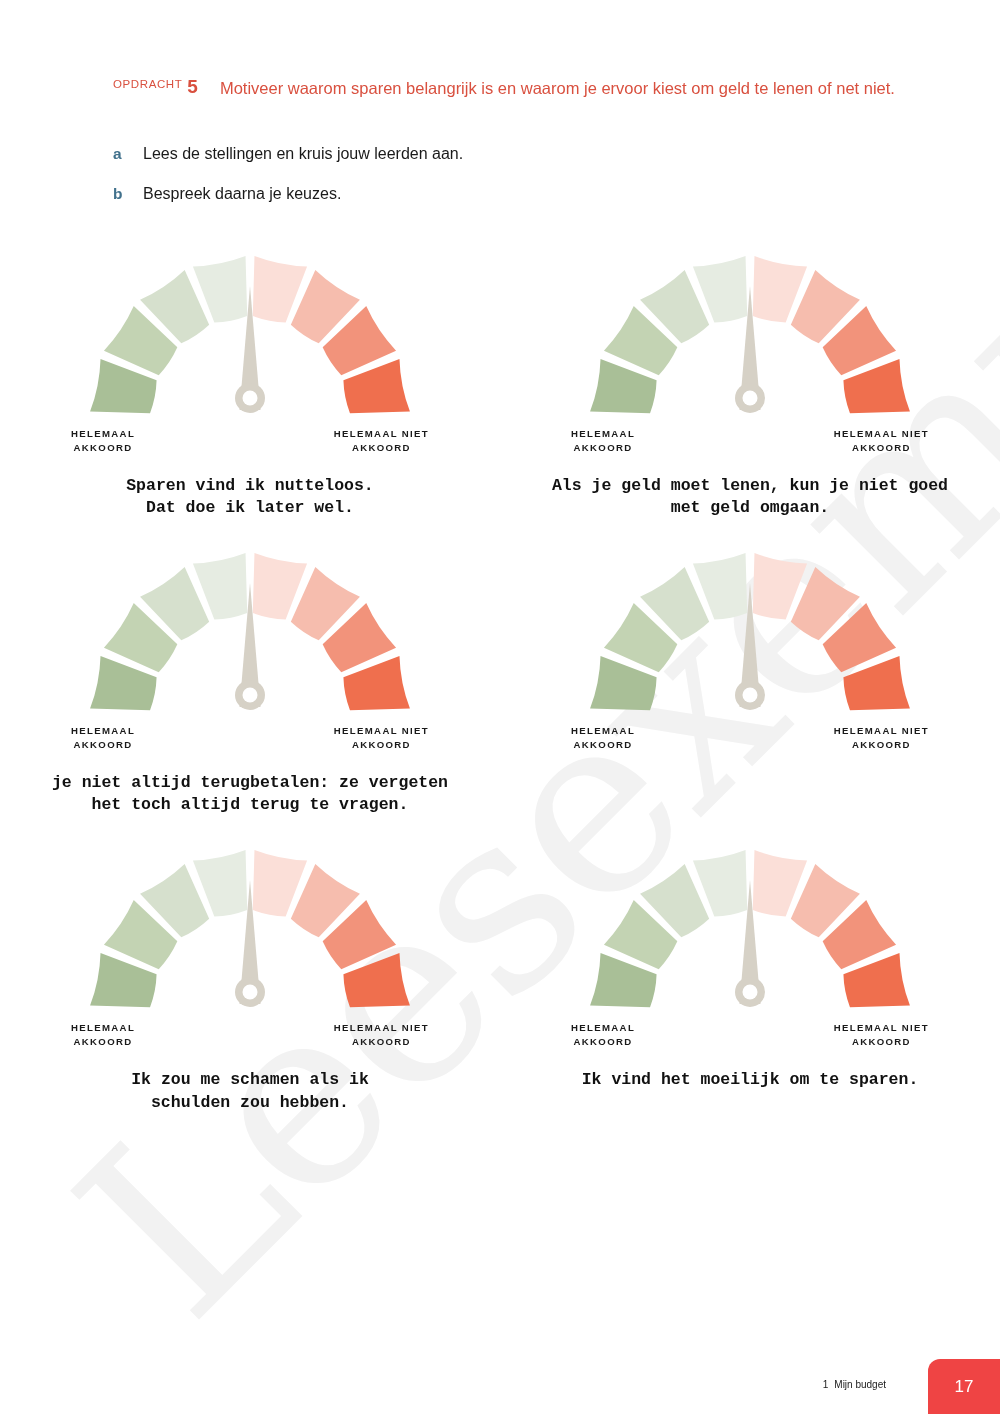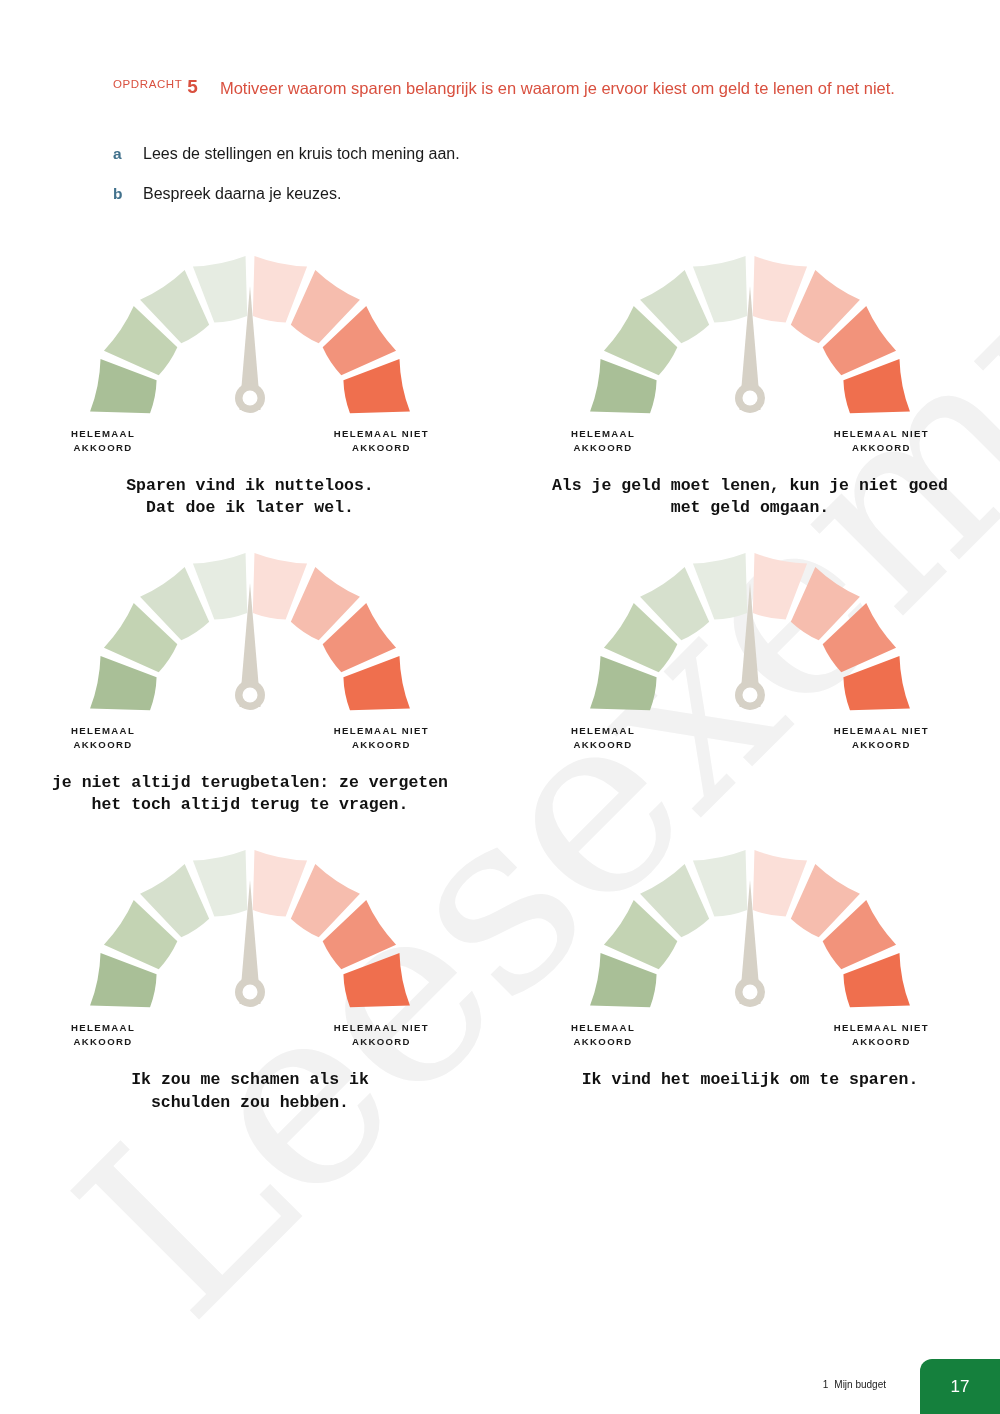--- a/index.html
+++ b/index.html
@@ -187,23 +187,23 @@
     top: 27px;
     font-size: 10px;
     color: #1a1a1a;
     white-space: nowrap;
   }
   #footer-chapter .ch-num { margin-right: 6px; }
   #page-tab {
     position: absolute;
     right: 0;
     top: 7px;
-    width: 80px;
+    width: 72px;
     height: 55px;
-    background: #15803d;
+    background: #ef4444;
     border-top-left-radius: 12px;
     display: flex;
     align-items: center;
     justify-content: center;
   }
   #page-tab span {
     color: #ffffff;
     font-size: 17px;
     font-weight: 400;
   }
@@ -220,21 +220,21 @@
   <div id="assignment">
     <div class="assign-row">
       <span class="opdracht-tag">OPDRACHT</span>
       <span class="opdracht-num">5</span>
       <span class="assign-text">Motiveer waarom sparen belangrijk is en waarom je ervoor kiest om geld te lenen of net niet.</span>
     </div>
   </div>
 
   <div class="sub-item" id="sub-a">
     <span class="sub-letter">a</span>
-    <span class="sub-text">Lees de stellingen en kruis toch mening aan.</span>
+    <span class="sub-text">Lees de stellingen en kruis jouw leerden aan.</span>
   </div>
   <div class="sub-item" id="sub-b">
     <span class="sub-letter">b</span>
     <span class="sub-text">Bespreek daarna je keuzes.</span>
   </div>
 
   <div id="gauges">
       <div class="gauge-row">
         <div class="gauge-cell">
       <div class="gauge-wrap">

